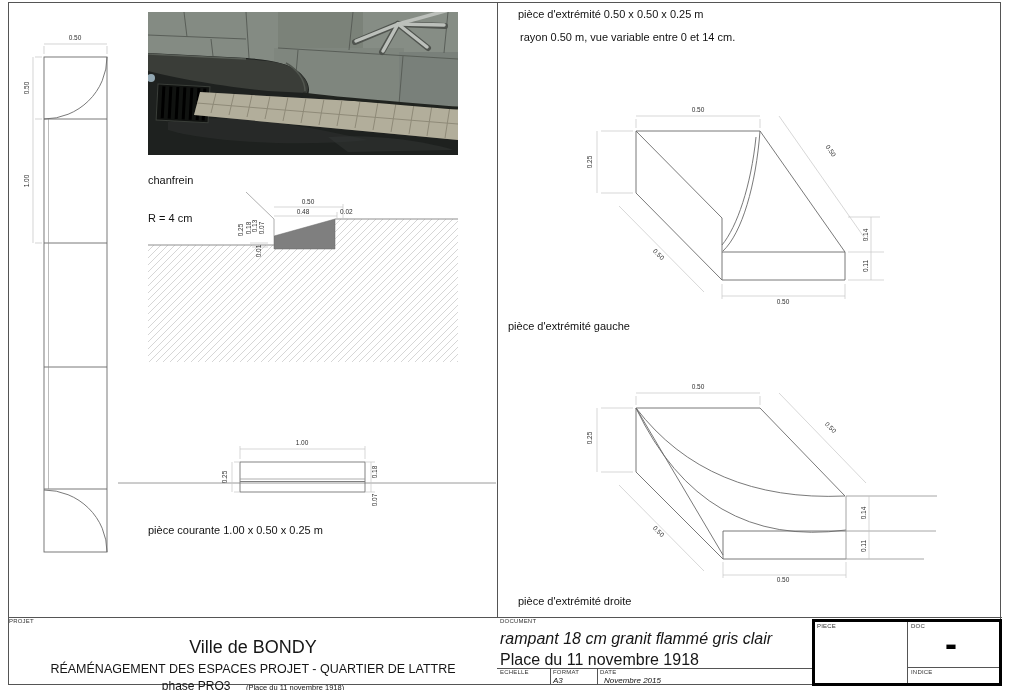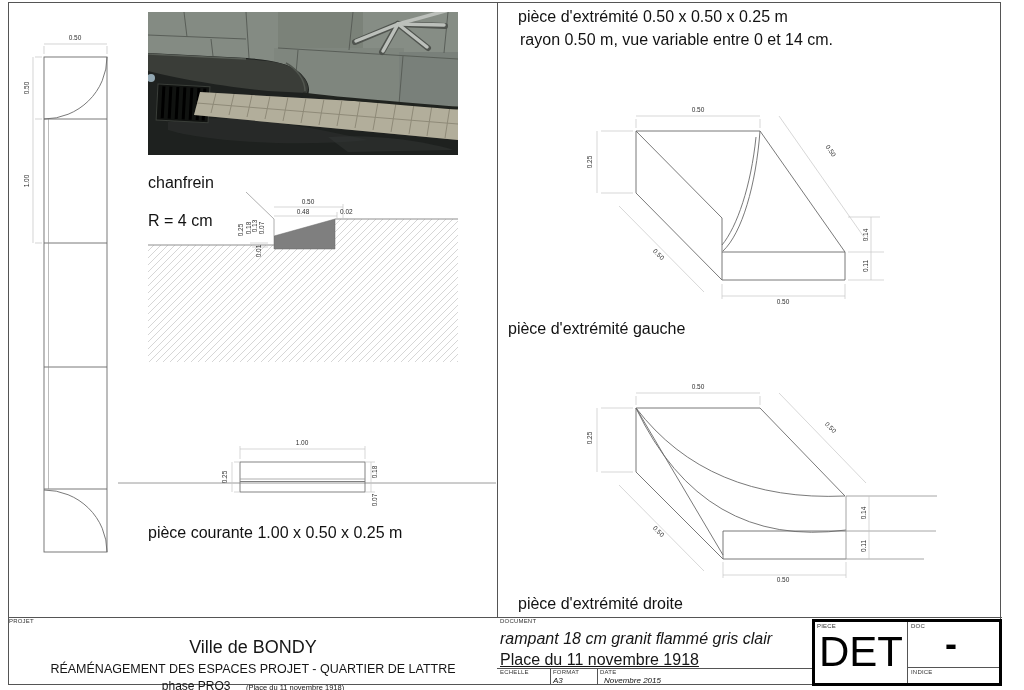--- a/index.html
+++ b/index.html
@@ -1,34 +1,34 @@
 <!DOCTYPE html>
 <html><head>
 <meta charset="utf-8">
 <style>
   html,body{margin:0;padding:0;background:#ffffff;}
   body{width:1024px;height:690px;position:relative;overflow:hidden;
        font-family:"Liberation Sans",sans-serif;color:#161616;}
   .abs{position:absolute;}
   svg text{font-family:"Liberation Sans",sans-serif;fill:#2f2f2f;}
   .dim{font-size:6.5px;}
-  .big-label{font-size:16px;color:#121212;white-space:nowrap;}
+  .big-label{font-size:11px;color:#121212;white-space:nowrap;}
   .sheet-border{left:8px;top:2px;width:993px;height:683px;border:1px solid #555;box-sizing:border-box;}
   .divider-v{left:497px;top:2px;width:1px;height:616px;background:#555;}
   
   .tb-line-top{left:8px;top:617px;width:994px;height:1px;background:#555;}
   .cell-label{font-size:6px;letter-spacing:.2px;color:#333;line-height:7px;}
   .projet-cell{left:9px;top:618px;width:488px;height:66px;text-align:center;}
   .projet-title{font-size:18px;margin-top:12px;}
   .projet-sub{font-size:12.5px;margin-top:4px;}
   .projet-phase{font-size:12px;margin-top:3px;}
   .projet-phase small{font-size:7.5px;margin-left:12px;}
   .doc-cell{left:500px;top:618px;width:310px;}
   .doc-l1{font-size:16px;line-height:21px;margin-top:3px;white-space:nowrap;font-style:italic;}
-  .doc-l2{font-size:16px;line-height:21px;white-space:nowrap;text-decoration:underline;}
+  .doc-l2{font-size:16px;line-height:21px;white-space:nowrap;}
   .tb-subrow-line{left:497px;top:668px;width:315px;height:1px;background:#555;}
   .vline{width:1px;background:#555;}
   .small-val{font-size:8px;color:#111;font-style:italic;}
   .piece-box{left:812px;top:619px;width:190px;height:67px;border:3px solid #000;box-sizing:border-box;}
   .det-text{font-size:42px;letter-spacing:0px;line-height:44px;color:#000;}
   .dash-text{font-size:36px;font-weight:bold;color:#000;line-height:20px;}
 </style>
 </head>
 <body>
 
@@ -314,19 +314,18 @@
 <div class="abs vline" style="left:550px;top:668px;height:17px"></div>
 <div class="abs vline" style="left:597px;top:668px;height:17px"></div>
 <div class="abs cell-label" style="left:500px;top:669px">ECHELLE</div>
 <div class="abs cell-label" style="left:553px;top:669px">FORMAT</div>
 <div class="abs small-val" style="left:553px;top:676px">A3</div>
 <div class="abs cell-label" style="left:600px;top:669px">DATE</div>
 <div class="abs small-val" style="left:604px;top:676px">Novembre 2015</div>
 
 <div class="abs piece-box">
   <div class="abs cell-label" style="left:2px;top:1px">PIECE</div>
-  <div class="abs det-text" style="left:4px;top:8px">DET</div>
   <div class="abs vline" style="left:92px;top:0;height:61px"></div>
   <div class="abs cell-label" style="left:96px;top:1px">DOC</div>
   <div class="abs dash-text" style="left:130px;top:12px">-</div>
   <div class="abs" style="left:92px;top:45px;width:92px;height:1px;background:#555"></div>
   <div class="abs cell-label" style="left:96px;top:47px">INDICE</div>
 </div>
 
 </body></html>

